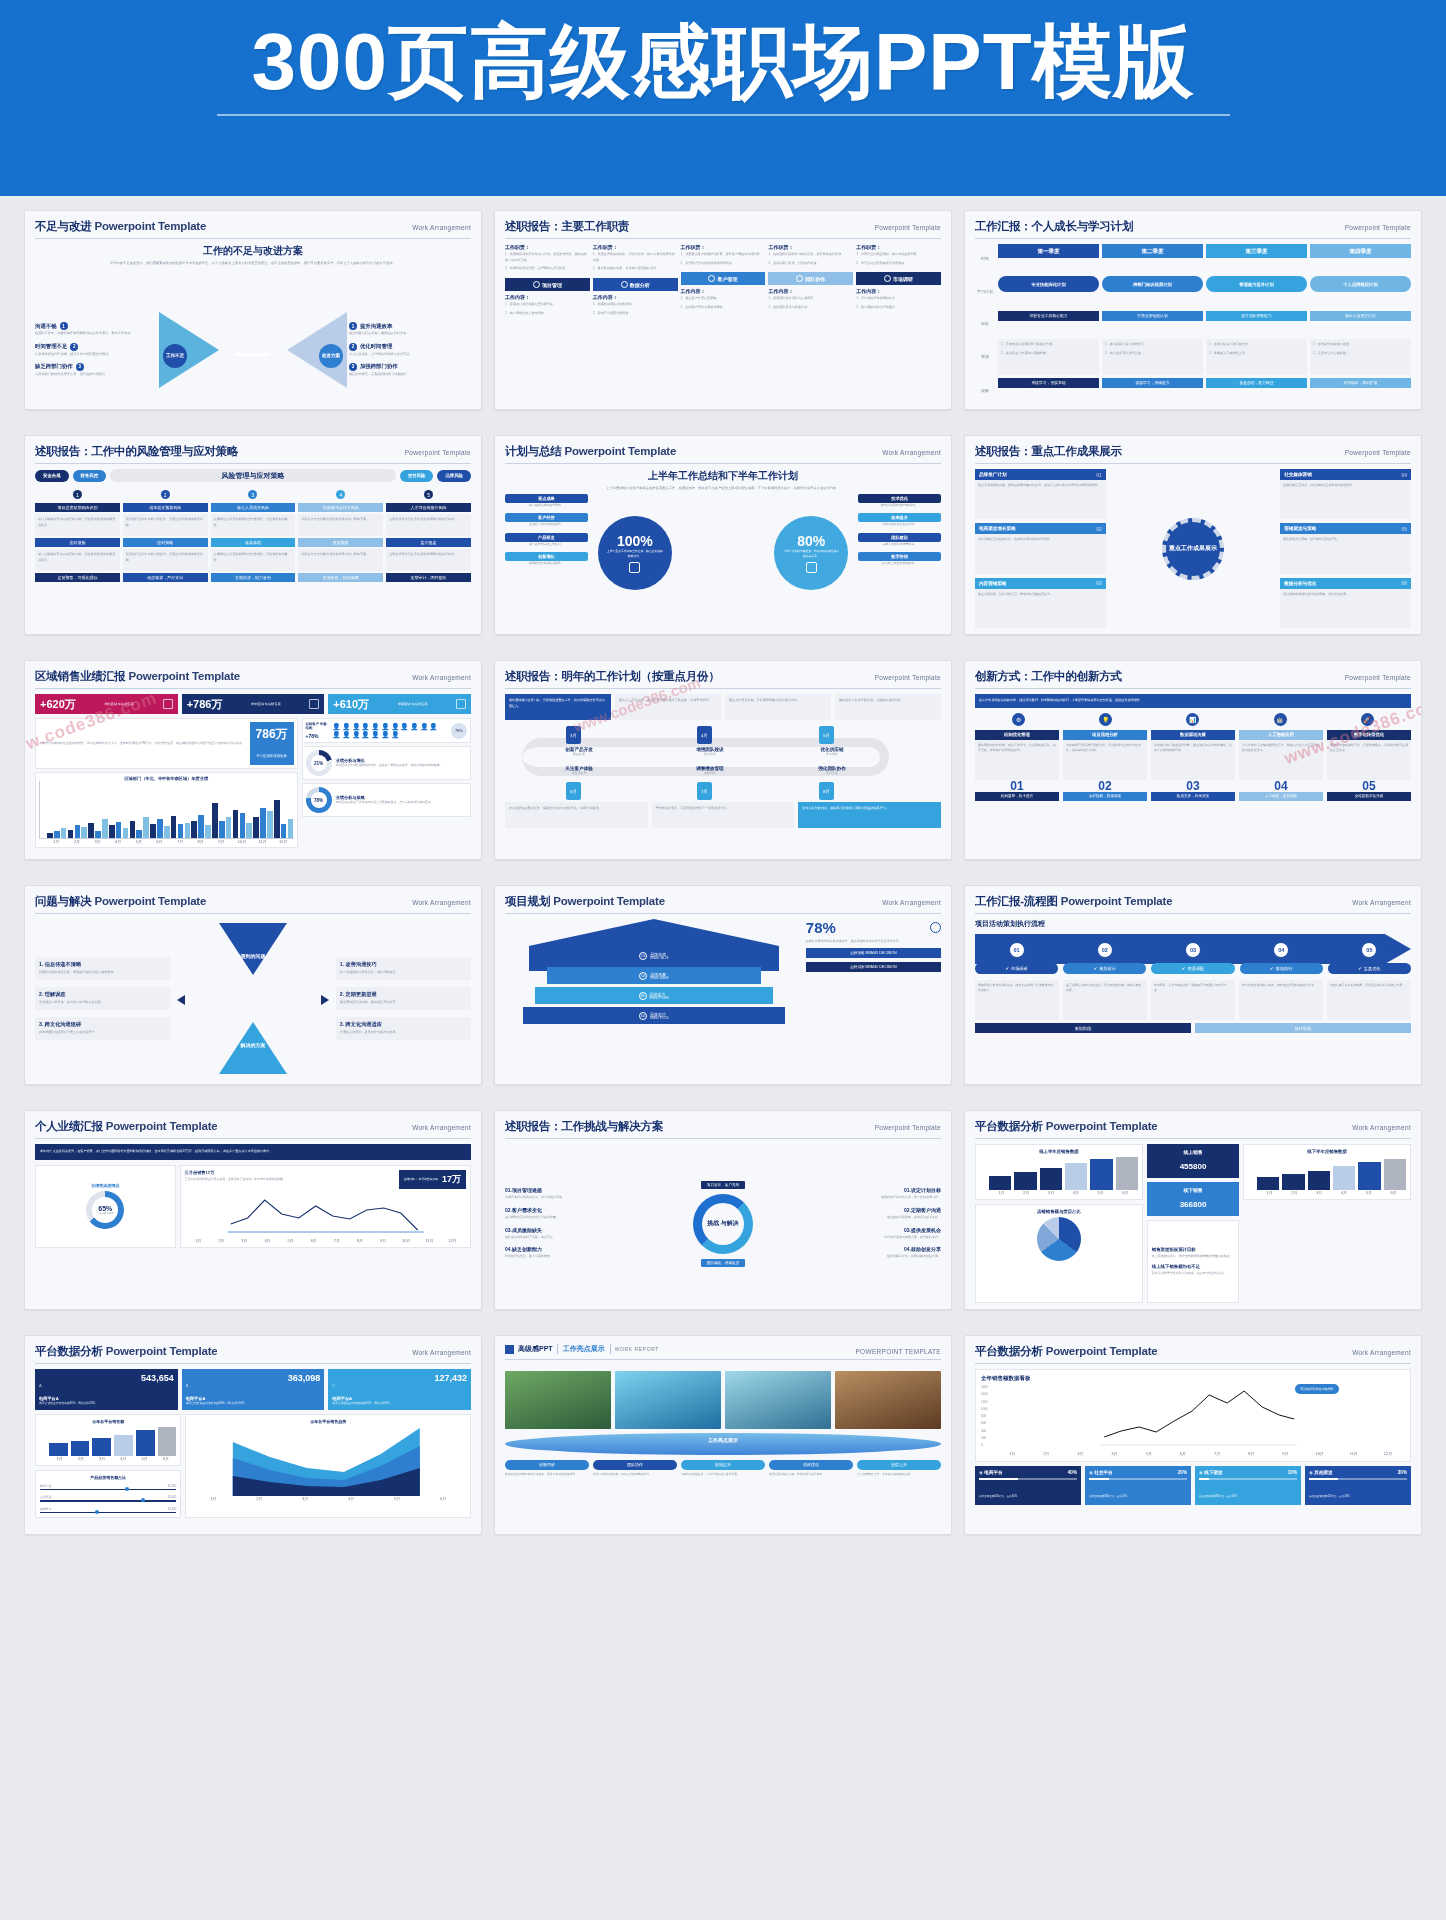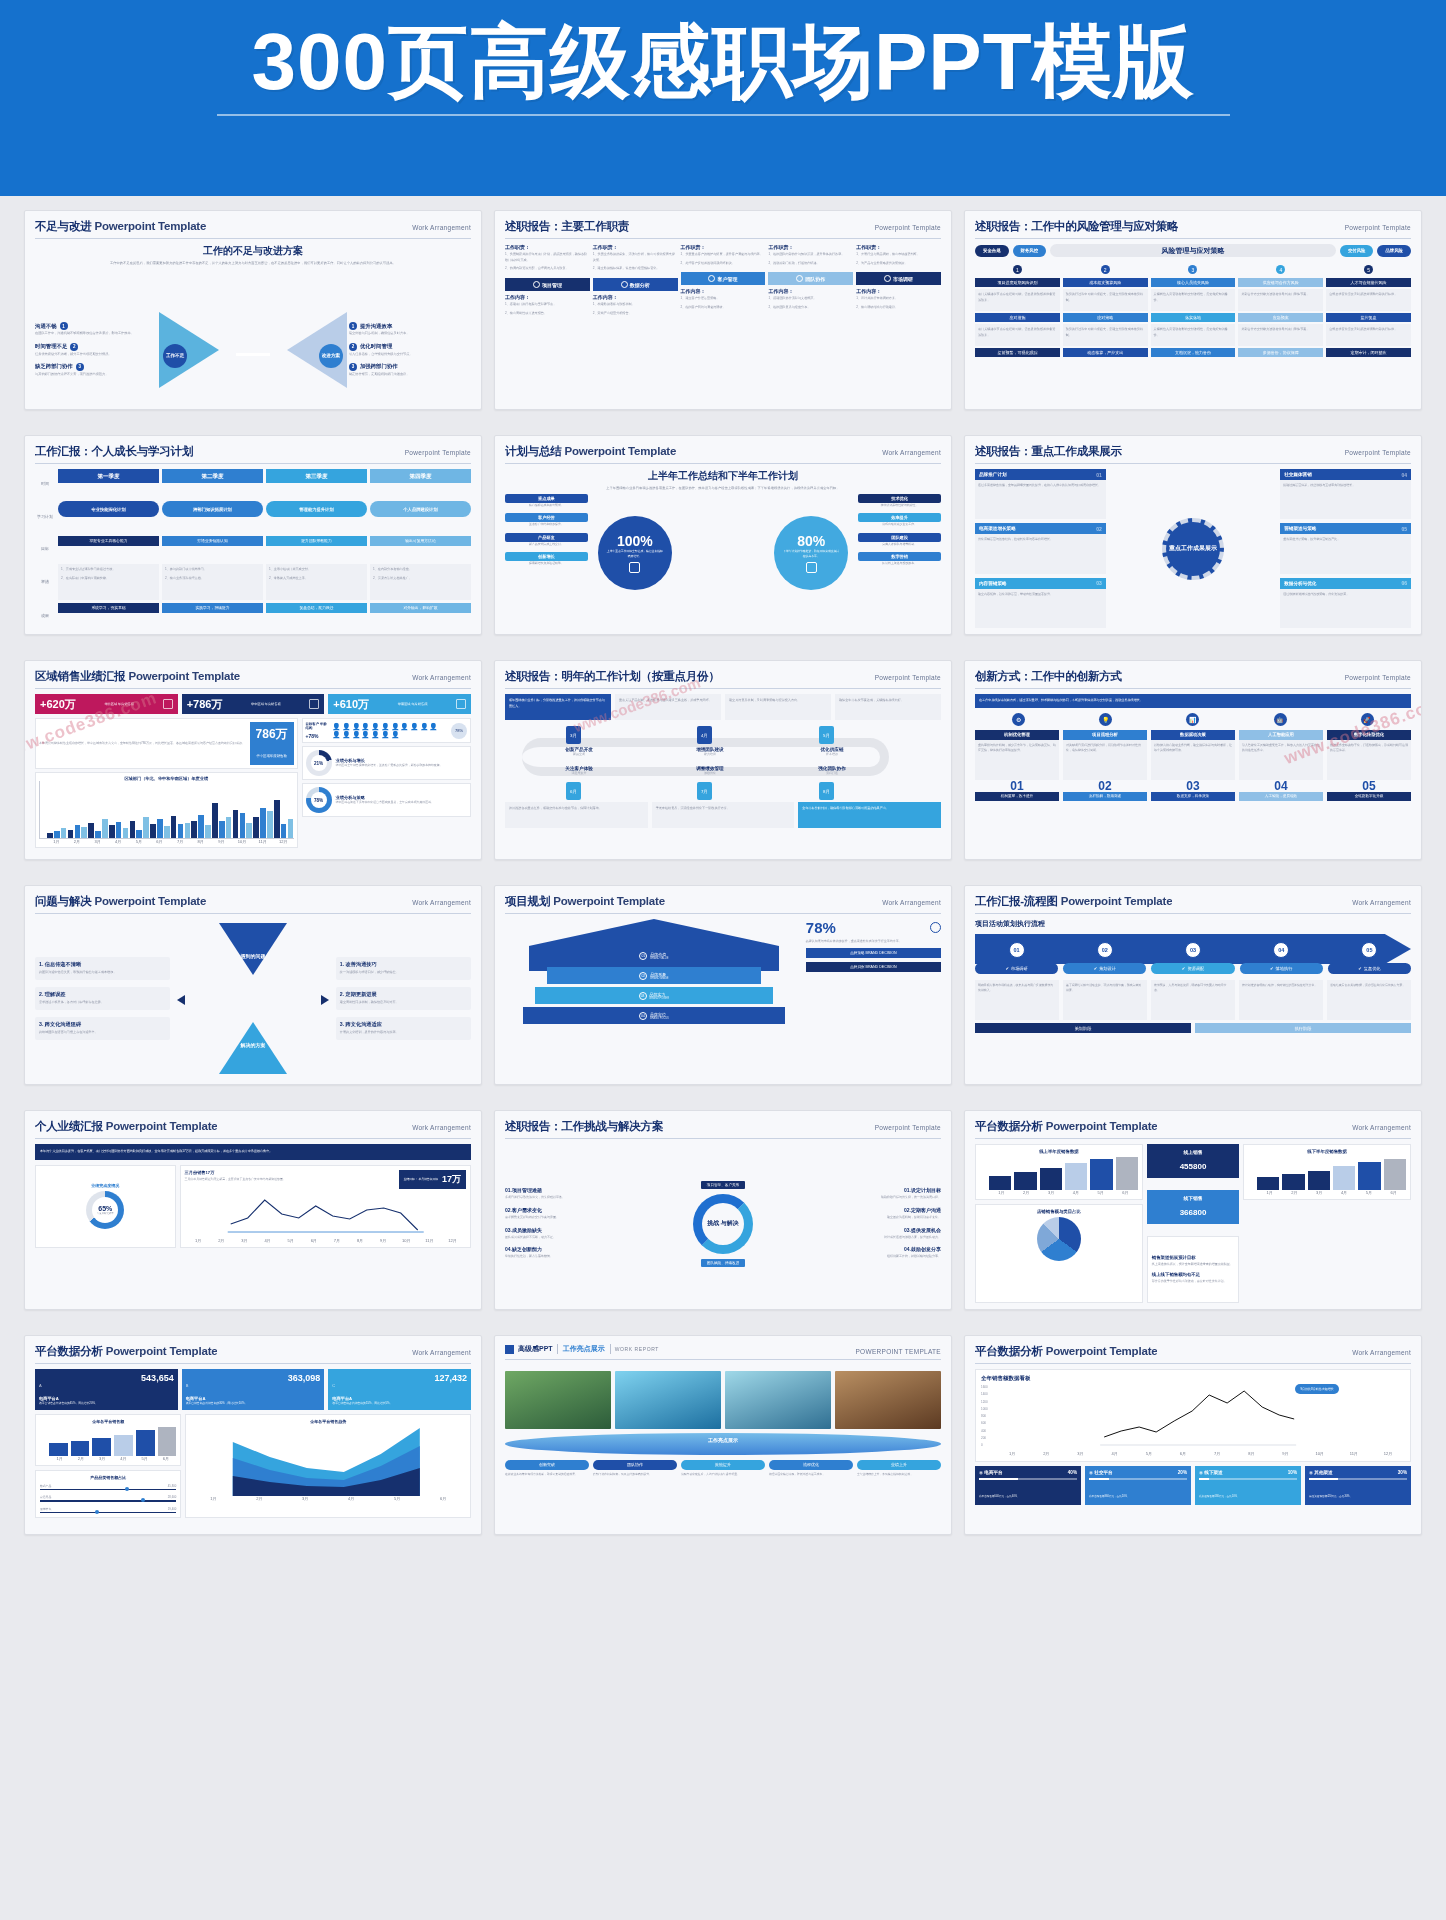--- a/index.html
+++ b/index.html
@@ -455,20 +455,72 @@
           <div class="s2-h">工作内容：</div>
           <div class="s2-t">1、设计并执行市场调研方案。</div>
           <div class="s2-t">2、输出调研结论与行动建议。</div>
         </div>
       </div>
     </div>
   </div>
 
   <div class="slide">
     <div class="s-head">
+      <div class="s-title">工作汇报：个人成长与学习计划</div>
+      <div class="s-sub">Powerpoint Template</div>
+    </div>
+    <div class="s-body">
+      <div class="s3-tbl">
+        <div style="font-size:4px;color:#7d8598;display:flex;align-items:center;justify-content:center">时间</div>
+        <div class="s3-hd" style="background:#1f4fa8">第一季度</div>
+        <div class="s3-hd" style="background:#2f7fd0">第二季度</div>
+        <div class="s3-hd" style="background:#35a4de">第三季度</div>
+        <div class="s3-hd" style="background:#6fb6e4">第四季度</div>
+
+        <div style="font-size:4px;color:#7d8598;display:flex;align-items:center;justify-content:center;text-align:center">学习计划</div>
+        <div class="s3-pill" style="background:#1f4fa8">专业技能深化计划</div>
+        <div class="s3-pill" style="background:#2f7fd0">跨部门知识拓展计划</div>
+        <div class="s3-pill" style="background:#35a4de">管理能力提升计划</div>
+        <div class="s3-pill" style="background:#6fb6e4">个人品牌建设计划</div>
+
+        <div style="font-size:4px;color:#7d8598;display:flex;align-items:center;justify-content:center">目标</div>
+        <div class="s3-band" style="background:#16306e">掌握专业工具核心能力</div>
+        <div class="s3-band" style="background:#2f7fd0">打通业务链路认知</div>
+        <div class="s3-band" style="background:#35a4de">提升团队带教能力</div>
+        <div class="s3-band" style="background:#6fb6e4">输出可复用方法论</div>
+
+        <div style="font-size:4px;color:#7d8598;display:flex;align-items:center;justify-content:center;text-align:center">举措</div>
+        <div class="s3-txt">
+            <div>1、完成专业认证课程学习并通过考核。</div>
+            <div style="margin-top:3px">2、在实际项目中落地应用新技能。</div>
+          </div>
+        <div class="s3-txt">
+            <div>1、参与跨部门项目轮岗学习。</div>
+            <div style="margin-top:3px">2、输出业务流程梳理文档。</div>
+          </div>
+        <div class="s3-txt">
+            <div>1、主导小组项目并完成交付。</div>
+            <div style="margin-top:3px">2、带教新人完成岗位上手。</div>
+          </div>
+        <div class="s3-txt">
+            <div>1、在内部分享会输出经验。</div>
+            <div style="margin-top:3px">2、沉淀方法论文档并推广。</div>
+          </div>
+
+        <div style="font-size:4px;color:#7d8598;display:flex;align-items:center;justify-content:center">成果</div>
+        <div class="s3-ft" style="background:#16306e">系统学习，夯实基础</div>
+        <div class="s3-ft" style="background:#2f7fd0">实践学习，持续提升</div>
+        <div class="s3-ft" style="background:#35a4de">复盘总结，能力跃迁</div>
+        <div class="s3-ft" style="background:#6fb6e4">对外输出，影响扩散</div>
+      </div>
+    </div>
+  </div>
+
+  <div class="slide">
+    <div class="s-head">
       <div class="s-title">述职报告：工作中的风险管理与应对策略</div>
       <div class="s-sub">Powerpoint Template</div>
     </div>
     <div class="s-body">
       <div class="s4-top">
         <div class="s4-pill" style="background:#16306e">安全合规</div>
         <div class="s4-pill" style="background:#2f7fd0">财务风控</div>
         <div class="s4-center">风险管理与应对策略</div>
         <div class="s4-pill" style="background:#35a4de">交付风险</div>
         <div class="s4-pill" style="background:#1f4fa8">品牌风险</div>
@@ -507,72 +559,20 @@
             <div class="s4-hd" style="background:#8fbfe6">多源备份，协议保障</div>
           </div>
         <div>
             <div class="s4-num" style="background:#16306e">5</div>
             <div class="s4-hd" style="background:#16306e">人才与合规管控风险</div>
             <div class="s4-cell">合规要求变化需要及时跟进并调整内部执行标准。</div>
             <div class="s4-hd" style="background:#1f4fa8">监控复盘</div>
             <div class="s4-cell">合规要求变化需要及时跟进并调整内部执行标准。</div>
             <div class="s4-hd" style="background:#16306e">定期审计，闭环整改</div>
           </div>
-      </div>
-    </div>
-  </div>
-
-  <div class="slide">
-    <div class="s-head">
-      <div class="s-title">工作汇报：个人成长与学习计划</div>
-      <div class="s-sub">Powerpoint Template</div>
-    </div>
-    <div class="s-body">
-      <div class="s3-tbl">
-        <div style="font-size:4px;color:#7d8598;display:flex;align-items:center;justify-content:center">时间</div>
-        <div class="s3-hd" style="background:#1f4fa8">第一季度</div>
-        <div class="s3-hd" style="background:#2f7fd0">第二季度</div>
-        <div class="s3-hd" style="background:#35a4de">第三季度</div>
-        <div class="s3-hd" style="background:#6fb6e4">第四季度</div>
-
-        <div style="font-size:4px;color:#7d8598;display:flex;align-items:center;justify-content:center;text-align:center">学习计划</div>
-        <div class="s3-pill" style="background:#1f4fa8">专业技能深化计划</div>
-        <div class="s3-pill" style="background:#2f7fd0">跨部门知识拓展计划</div>
-        <div class="s3-pill" style="background:#35a4de">管理能力提升计划</div>
-        <div class="s3-pill" style="background:#6fb6e4">个人品牌建设计划</div>
-
-        <div style="font-size:4px;color:#7d8598;display:flex;align-items:center;justify-content:center">目标</div>
-        <div class="s3-band" style="background:#16306e">掌握专业工具核心能力</div>
-        <div class="s3-band" style="background:#2f7fd0">打通业务链路认知</div>
-        <div class="s3-band" style="background:#35a4de">提升团队带教能力</div>
-        <div class="s3-band" style="background:#6fb6e4">输出可复用方法论</div>
-
-        <div style="font-size:4px;color:#7d8598;display:flex;align-items:center;justify-content:center;text-align:center">举措</div>
-        <div class="s3-txt">
-            <div>1、完成专业认证课程学习并通过考核。</div>
-            <div style="margin-top:3px">2、在实际项目中落地应用新技能。</div>
-          </div>
-        <div class="s3-txt">
-            <div>1、参与跨部门项目轮岗学习。</div>
-            <div style="margin-top:3px">2、输出业务流程梳理文档。</div>
-          </div>
-        <div class="s3-txt">
-            <div>1、主导小组项目并完成交付。</div>
-            <div style="margin-top:3px">2、带教新人完成岗位上手。</div>
-          </div>
-        <div class="s3-txt">
-            <div>1、在内部分享会输出经验。</div>
-            <div style="margin-top:3px">2、沉淀方法论文档并推广。</div>
-          </div>
-
-        <div style="font-size:4px;color:#7d8598;display:flex;align-items:center;justify-content:center">成果</div>
-        <div class="s3-ft" style="background:#16306e">系统学习，夯实基础</div>
-        <div class="s3-ft" style="background:#2f7fd0">实践学习，持续提升</div>
-        <div class="s3-ft" style="background:#35a4de">复盘总结，能力跃迁</div>
-        <div class="s3-ft" style="background:#6fb6e4">对外输出，影响扩散</div>
       </div>
     </div>
   </div>
 
   <div class="slide">
     <div class="s-head">
       <div class="s-title"><span>计划与总结</span> <span class="en">Powerpoint Template</span></div>
       <div class="s-sub">Work Arrangement</div>
     </div>
     <div class="s-body">
@@ -1193,21 +1193,21 @@
                 <span class="bar-label" style="flex:1;text-align:center">4月</span>
                 <span class="bar-label" style="flex:1;text-align:center">5月</span>
                 <span class="bar-label" style="flex:1;text-align:center">6月</span>
               </div>
           </div>
           <div class="s15-box" style="flex:1">
             <div style="font-size:4.4px;font-weight:bold;color:#16306e;text-align:center">店铺销售额与类目占比</div>
             <div style="width:44px;height:44px;border-radius:50%;margin:3px auto 0;background:conic-gradient(#1f4fa8 0 35%, #2f7fd0 35% 65%, #7fa8d8 65% 87%, #b9cde8 87% 100%)"></div>
           </div>
         </div>
-        <div style="display:flex;flex-direction:column;gap:12px">
+        <div style="display:flex;flex-direction:column;gap:4px">
           <div class="s15-kpi" style="background:#16306e"><b>线上销售</b><span>455800</span></div>
           <div class="s15-kpi" style="background:#2f7fd0"><b>线下销售</b><span>366800</span></div>
           <div class="s15-box" style="flex:1;justify-content:center">
             <div style="margin-bottom:5px">
                 <div class="s15-mini">销售渠道拓展预计目标</div>
                 <div class="s15-li">线上渠道持续拓展，预计全年新增渠道带来的增量贡献明显。</div>
               </div>
             <div>
                 <div class="s15-mini">线上线下销售额均有不足</div>
                 <div class="s15-li">部分月份受季节性影响出现波动，需要针对性优化补强。</div>

